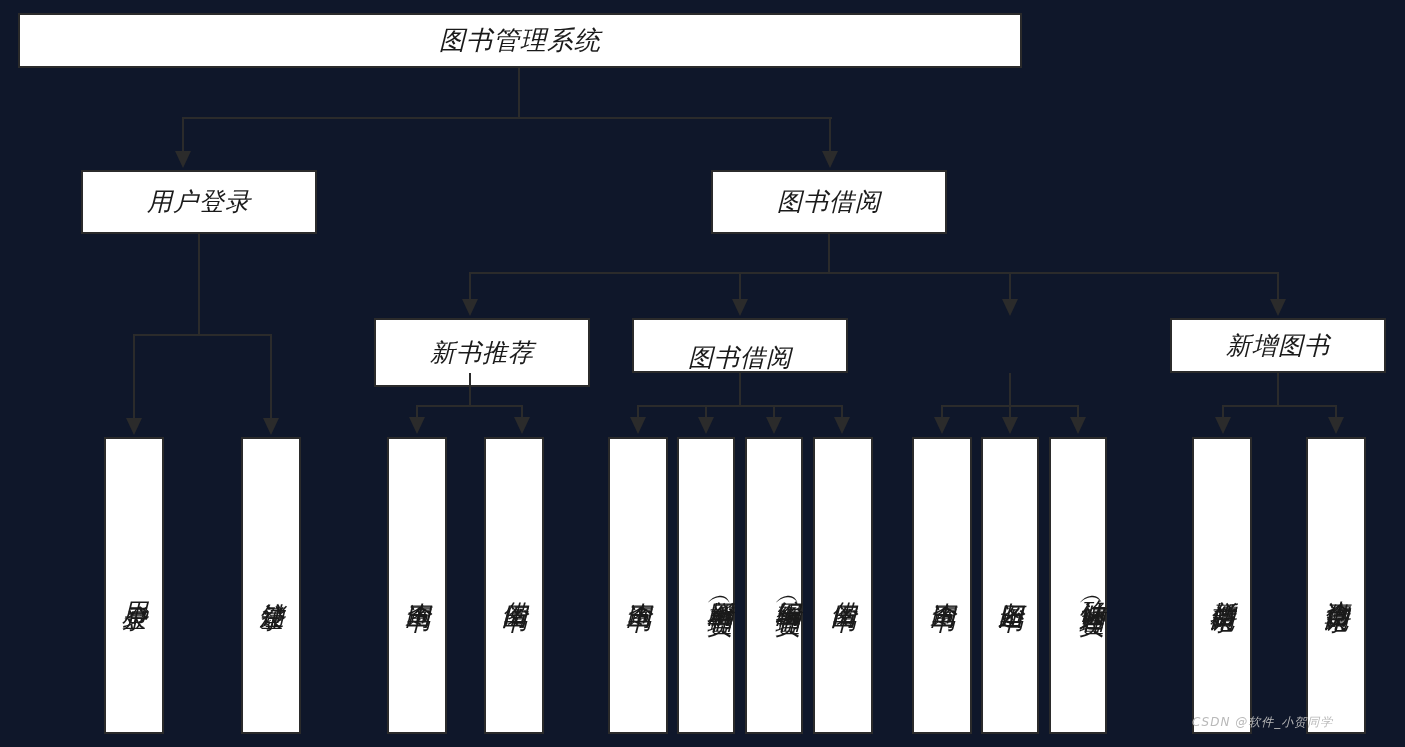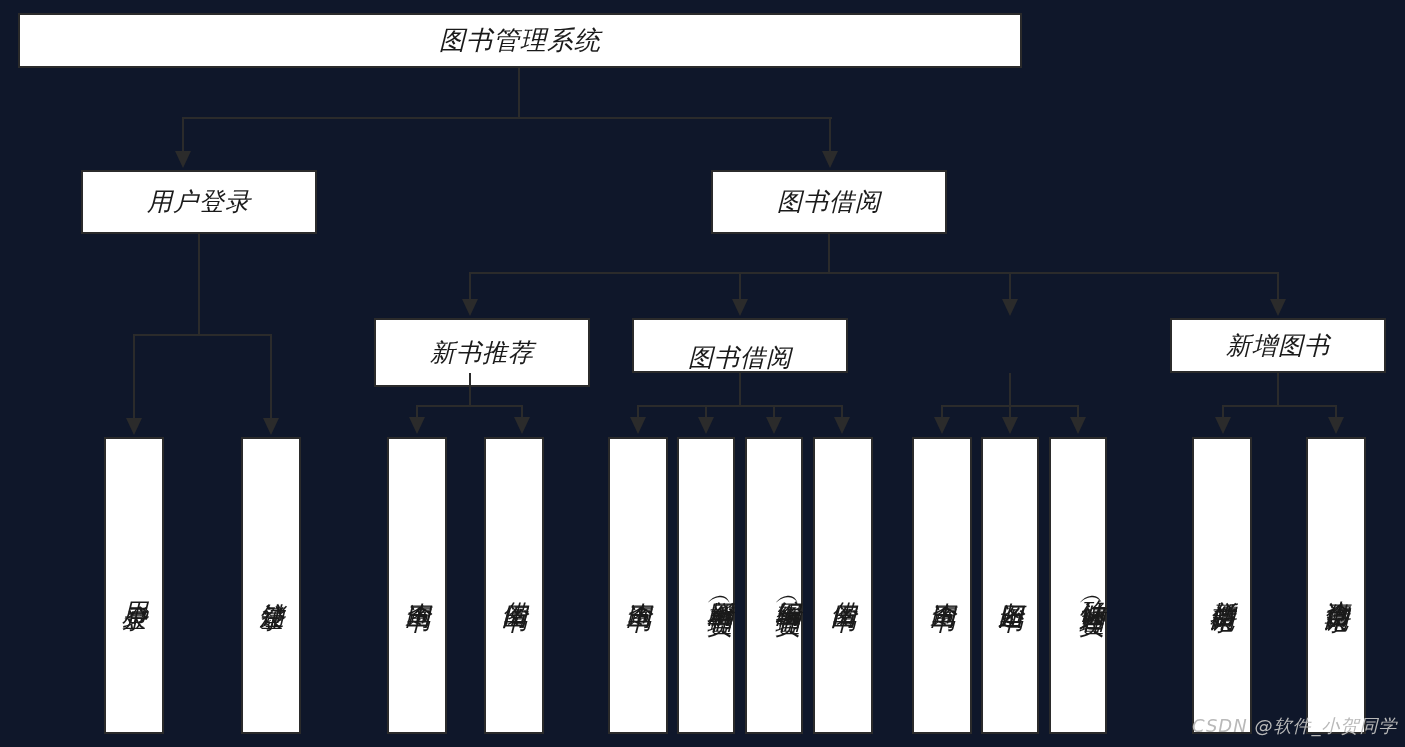--- a/index.html
+++ b/index.html
@@ -62,21 +62,21 @@
     position: absolute;
     width: 0;
     height: 0;
     border-left: 8px solid transparent;
     border-right: 8px solid transparent;
     border-top: 17px solid #2b2b2b;
   }
   .watermark {
     position: absolute;
     color: #b9b9b9;
-    font-size: 18px;
+    font-size: 12px;
     letter-spacing: 1px;
     white-space: nowrap;
   }
 </style>
 </head>
 <body>
 
 <div id="canvas">
 
   <div class="node node-h node-root" style="left:18px; top:13px; width:1004px; height:55px;">

